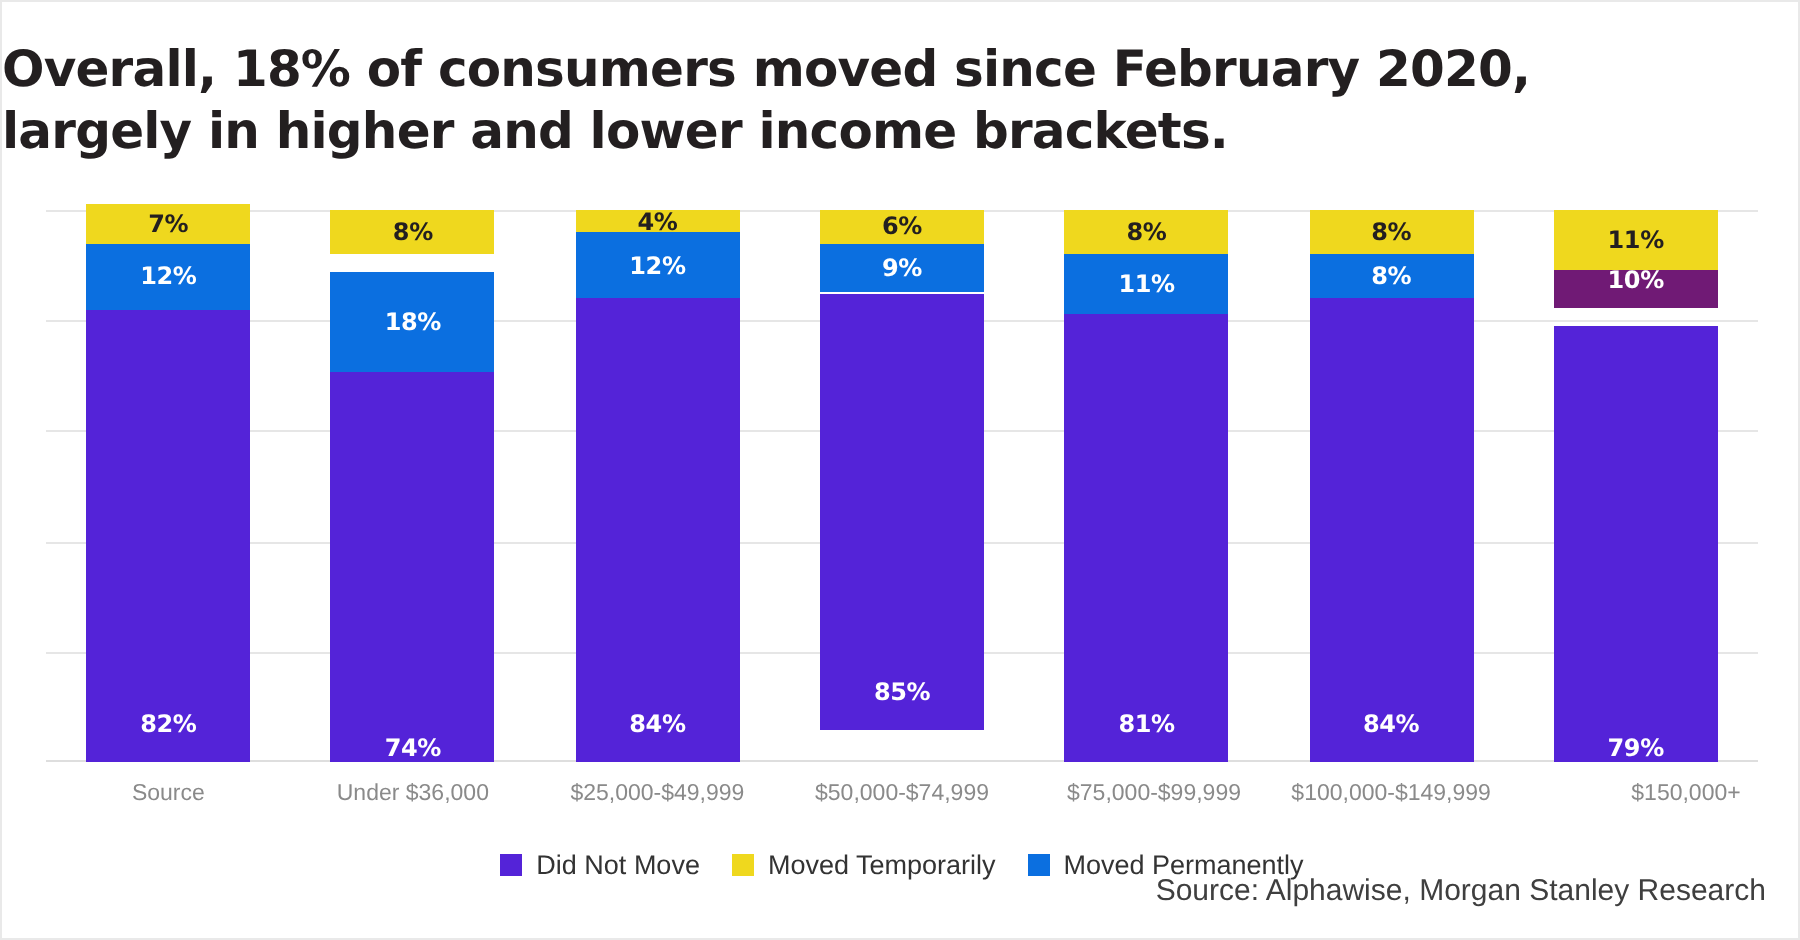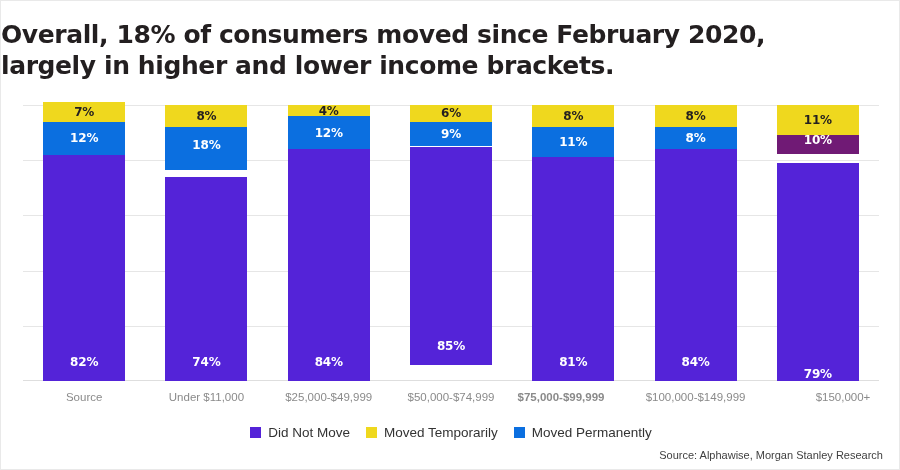--- a/index.html
+++ b/index.html
@@ -138,23 +138,23 @@
     font-family: "Liberation Sans", sans-serif;
     font-size: 13.5px;
     color: #333333;
     white-space: nowrap;
   }
 
   
   #source {
     position: absolute;
     right: 16px;
-    top: 448px;
-    font-family: "Liberation Sans", sans-serif;
-    font-size: 11px;
+    top: 436px;
+    font-family: "Liberation Sans", sans-serif;
+    font-size: 15px;
     color: #3f3f3f;
     white-space: nowrap;
   }
 </style>
 </head>
 <body>
 
 <div id="page">
 
   <div id="title-block">
@@ -176,23 +176,23 @@
           </div>
           <div class="seg seg-perm" style="bottom: 226.32px; height: 33.12px; background: rgb(11, 111, 224);">
             <span class="seg-label">12%</span>
           </div>
           <div class="seg seg-temp" style="bottom: 259.44px; height: 19.32px; background: rgb(239, 216, 30);">
             <span class="seg-label">7%</span>
           </div>
         </div>
         <div class="bar-group" style="left: 142.429px;">
           <div class="seg seg-didnot" style="bottom: 0px; height: 204.24px; background: rgb(84, 35, 216);">
-            <span class="seg-label" style="margin-bottom: 12px;">74%</span>
-          </div>
-          <div class="seg seg-perm" style="bottom: 211px; height: 49.68px; background: rgb(11, 111, 224);">
+            <span class="seg-label" style="">74%</span>
+          </div>
+          <div class="seg seg-perm" style="bottom: 195px; height: 49.68px; background: rgb(11, 111, 224);">
             <span class="seg-label">18%</span>
           </div>
           <div class="seg seg-temp" style="bottom: 253.92px; height: 22.08px; background: rgb(239, 216, 30);">
             <span class="seg-label">8%</span>
           </div>
         </div>
         <div class="bar-group" style="left: 264.714px;">
           <div class="seg seg-didnot" style="bottom: 0px; height: 231.84px; background: rgb(84, 35, 216);">
             <span class="seg-label" style="margin-bottom: 12px;">84%</span>
           </div>
@@ -245,24 +245,24 @@
           </div>
           <div class="seg seg-temp" style="bottom: 245.64px; height: 30.36px; background: rgb(239, 216, 30);">
             <span class="seg-label">11%</span>
           </div>
         </div>
       </div>
   </div>
 
   <div id="cat-labels">
       <div class="cat-label" style="left: -3.85714px;">Source</div>
-      <div class="cat-label" style="left: 118.429px;">Under $11,000</div>
+      <div class="cat-label" style="left: 118.429px;">Under $36,000</div>
       <div class="cat-label" style="left: 240.714px;">$25,000-$49,999</div>
       <div class="cat-label" style="left: 363px;">$50,000-$74,999</div>
-      <div class="cat-label" style="left: 473px; font-weight: bold;">$75,000-$99,999</div>
+      <div class="cat-label" style="left: 489px;">$75,000-$99,999</div>
       <div class="cat-label" style="left: 607.571px;">$100,000-$149,999</div>
       <div class="cat-label" style="left: 755px;">$150,000+</div>
     </div>
 
   <div id="legend">
       <div class="legend-item">
         <span class="legend-swatch" style="background: rgb(84, 35, 216);"></span>
         <span class="legend-text">Did Not Move</span>
       </div>
       <div class="legend-item">

